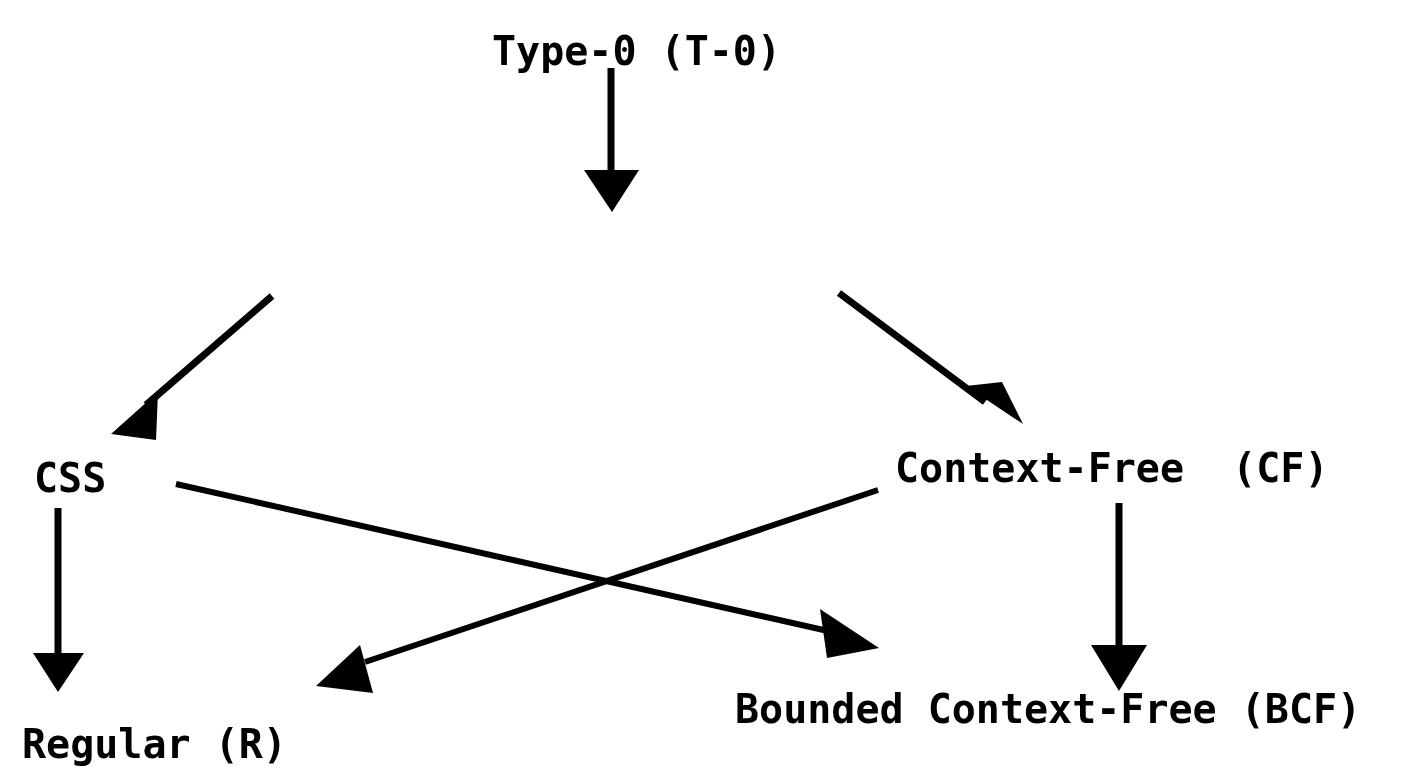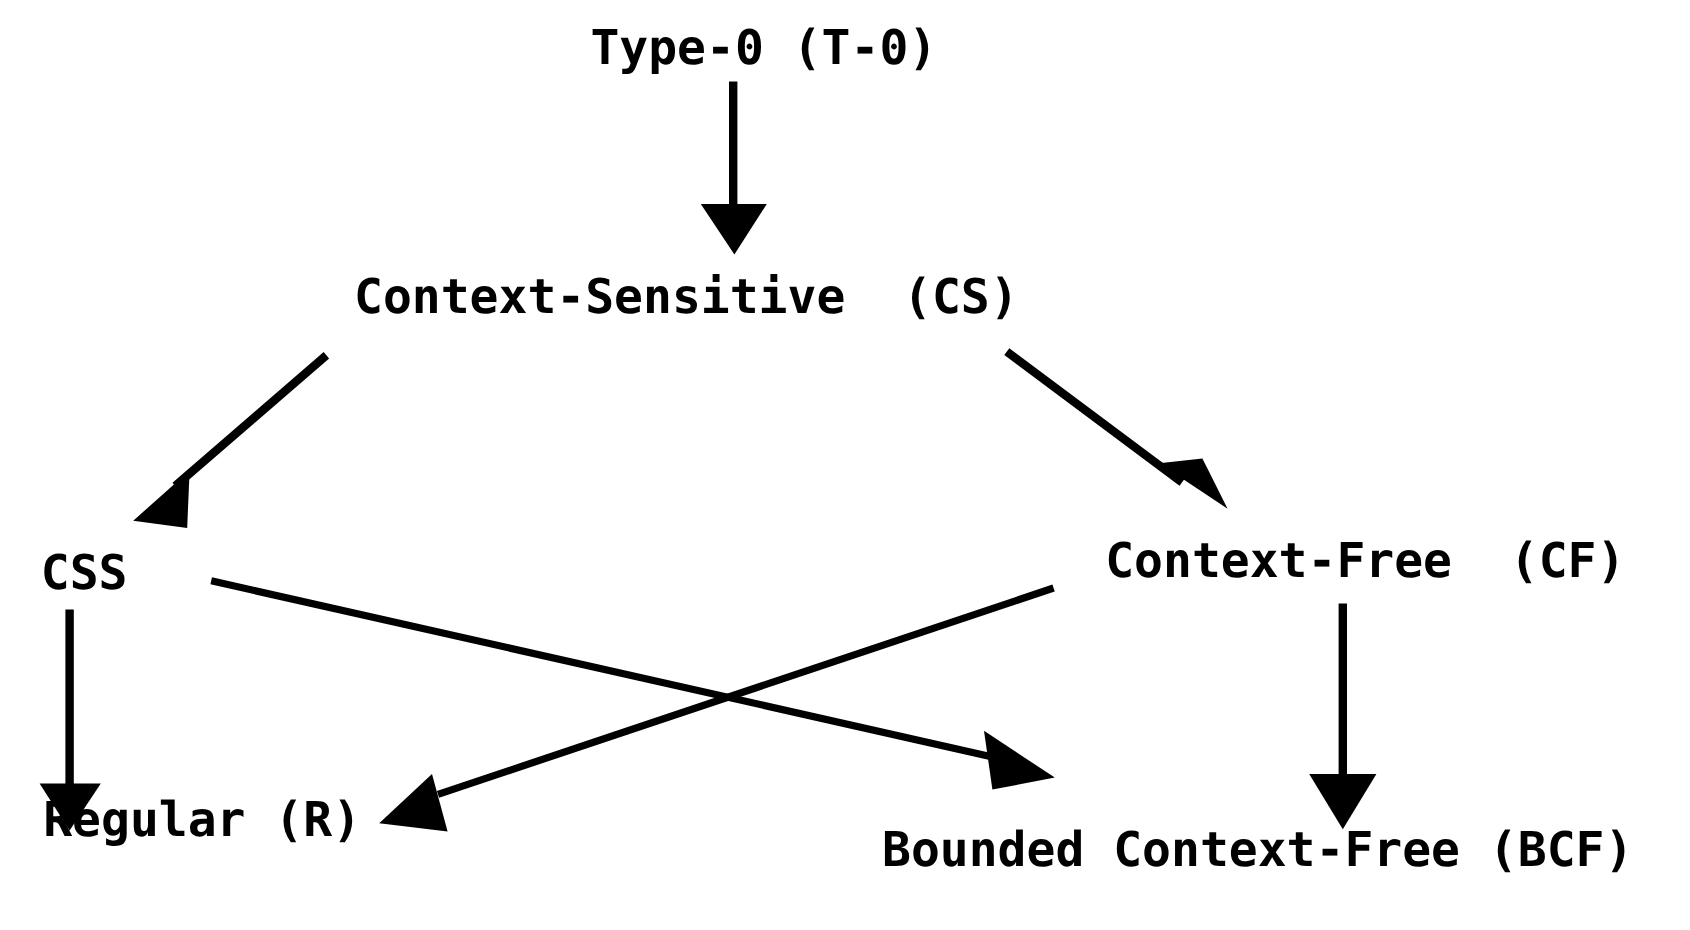--- a/index.html
+++ b/index.html
@@ -80,25 +80,24 @@
       <line class="arrow-shaft" x1="176" y1="484" x2="828" y2="631" stroke-width="6"></line>
       <polygon class="arrow-head" points="820,609 879,648 827,658"></polygon>
     </g>
 
     <g>
       <line class="arrow-shaft" x1="878" y1="490" x2="365" y2="662" stroke-width="6"></line>
       <polygon class="arrow-head" points="360,645 373,693 316,686"></polygon>
     </g>
   </svg>
 
-  <div class="node-label" style="left:492px; top:20px;">Type-0 (T-0)</div>
+  <div class="node-label" style="left:492px; top:31px;">Type-0 (T-0)</div>
 
-  <div class="node-label" style="left:295px; top:228px;">Context-Sensitive  (CS)</div>
 
   <div class="node-label" style="left:34px; top:458px;">CSS</div>
 
-  <div class="node-label" style="left:921px; top:448px;">Context-Free  (CF)</div>
+  <div class="node-label" style="left:895px; top:448px;">Context-Free  (CF)</div>
 
-  <div class="node-label" style="left:22px; top:664px;margin-left:14px;">Regular (R)</div>
+  <div class="node-label" style="left:22px; top:724px;">Regular (R)</div>
 
   <div class="node-label" style="left:735px; top:689px;">Bounded Context-Free (BCF)</div>
 
 </div>
 
 </body></html>

